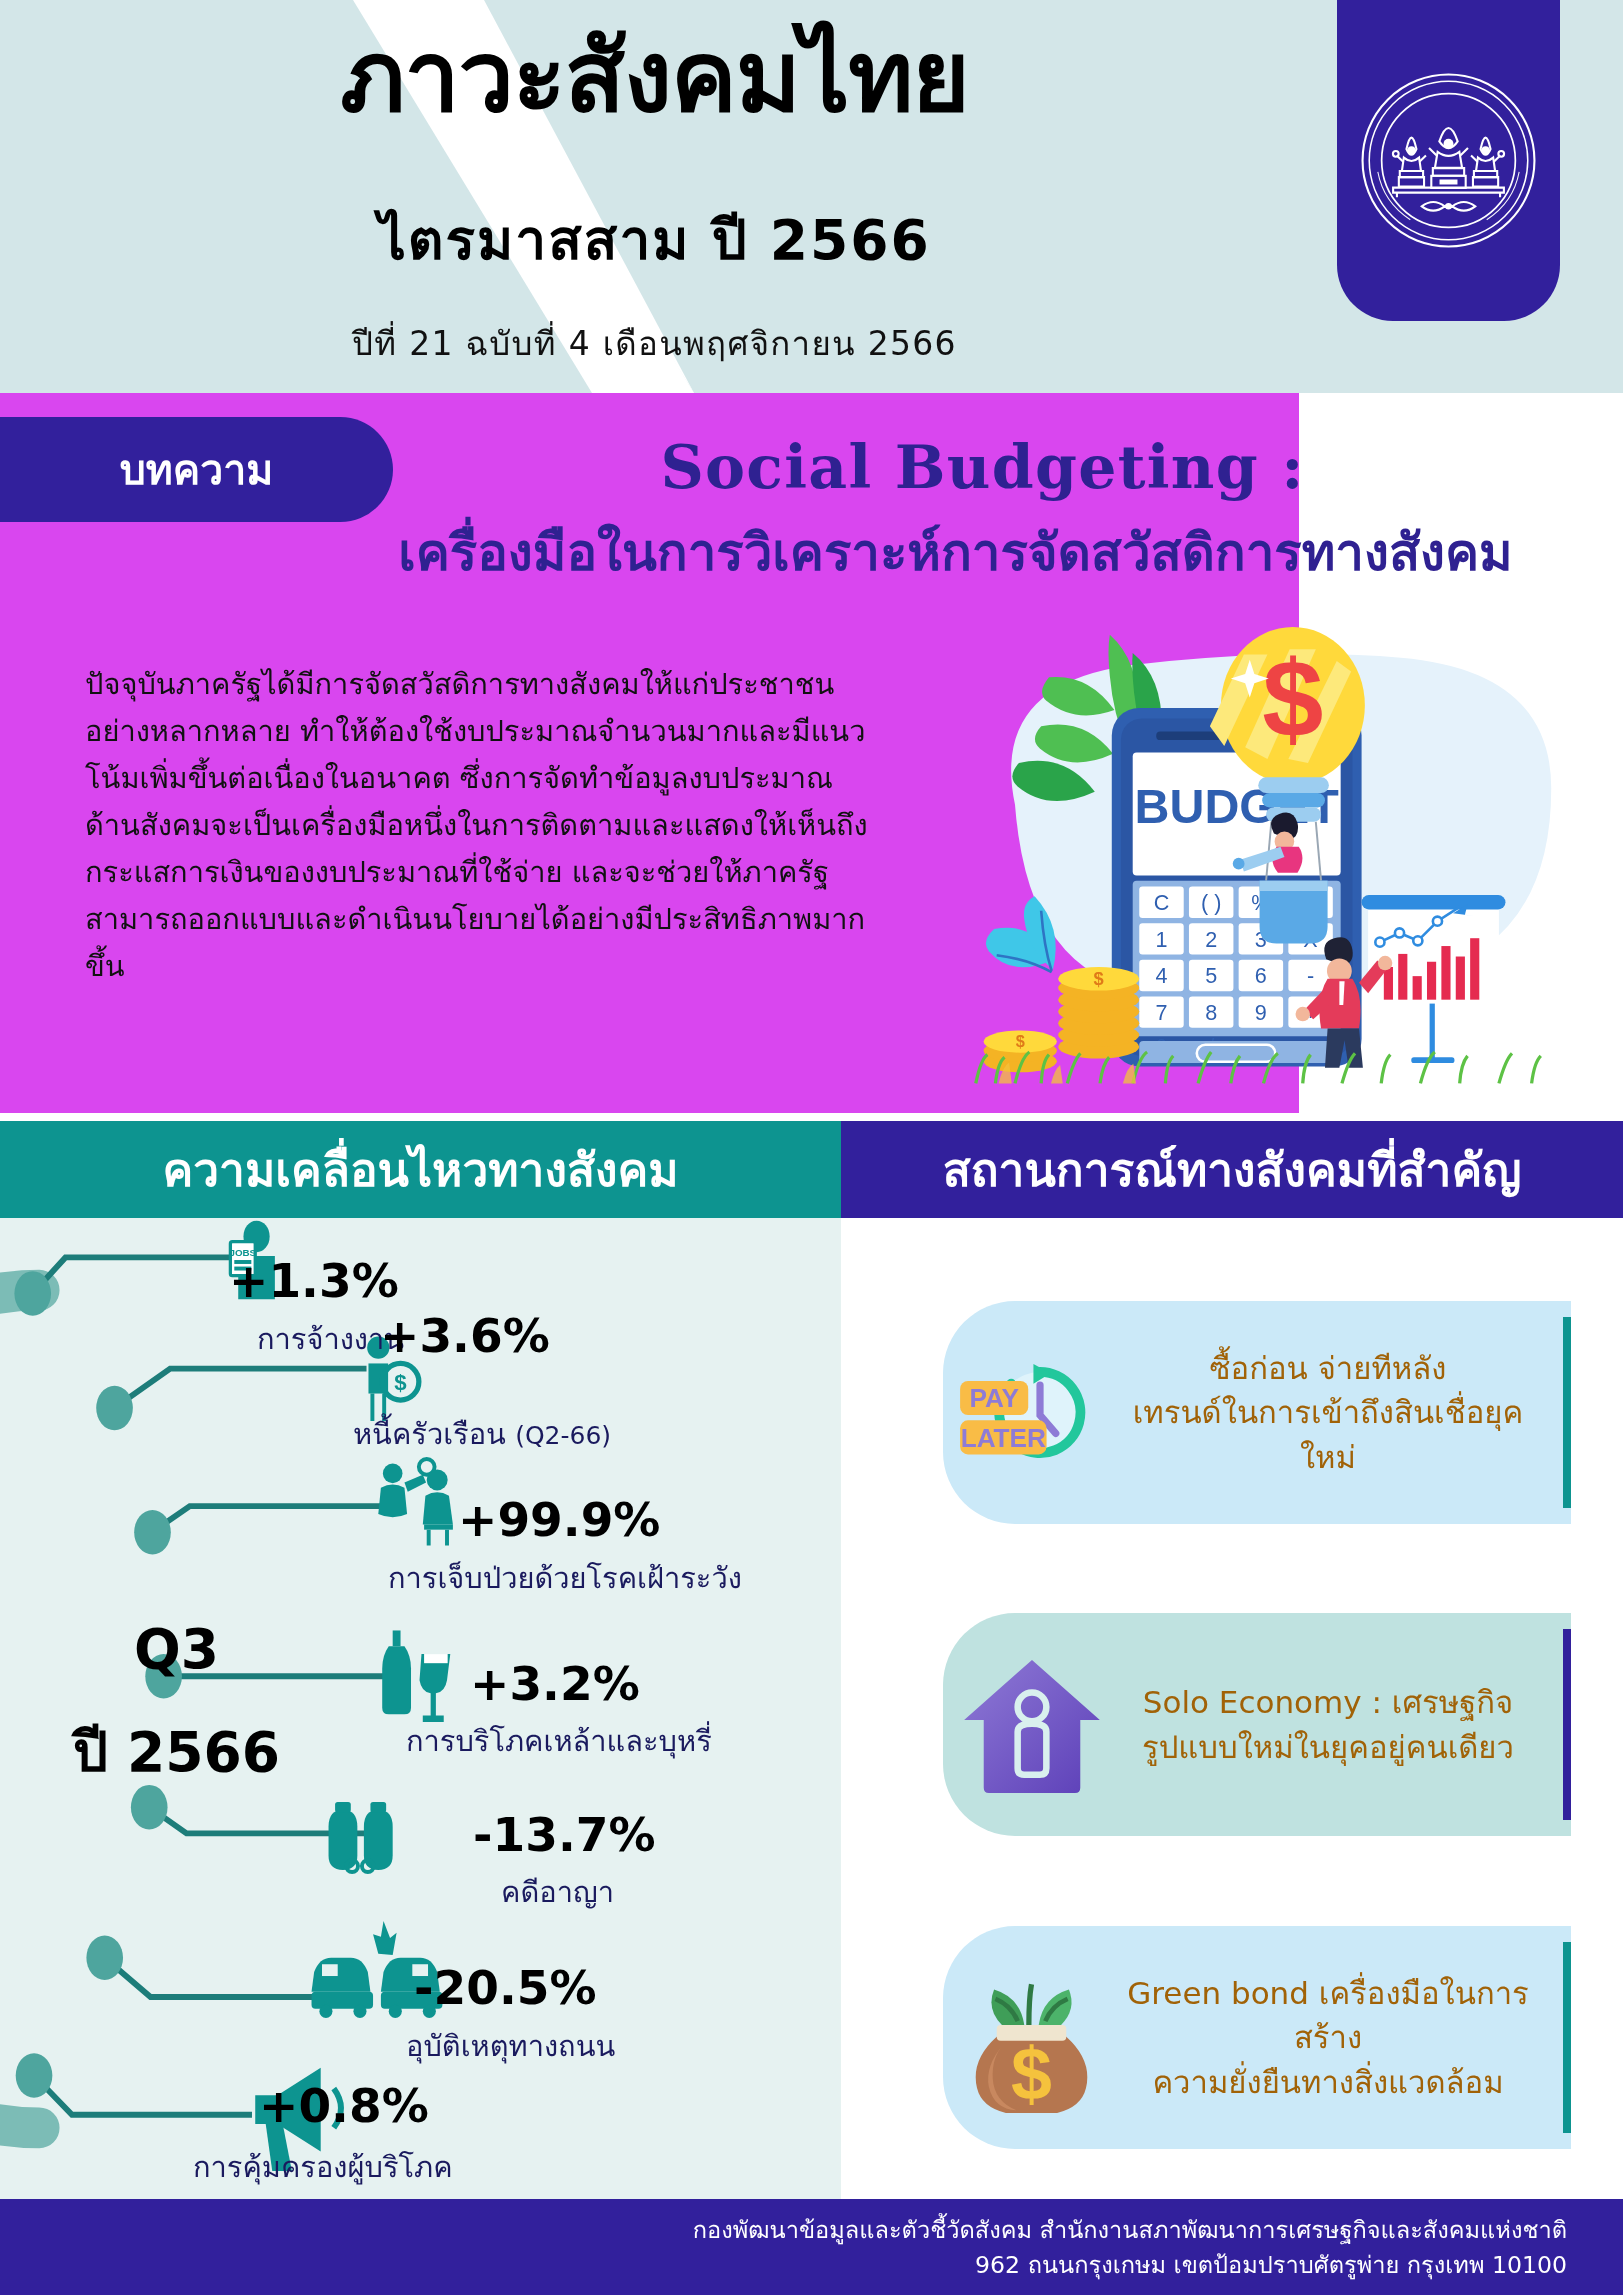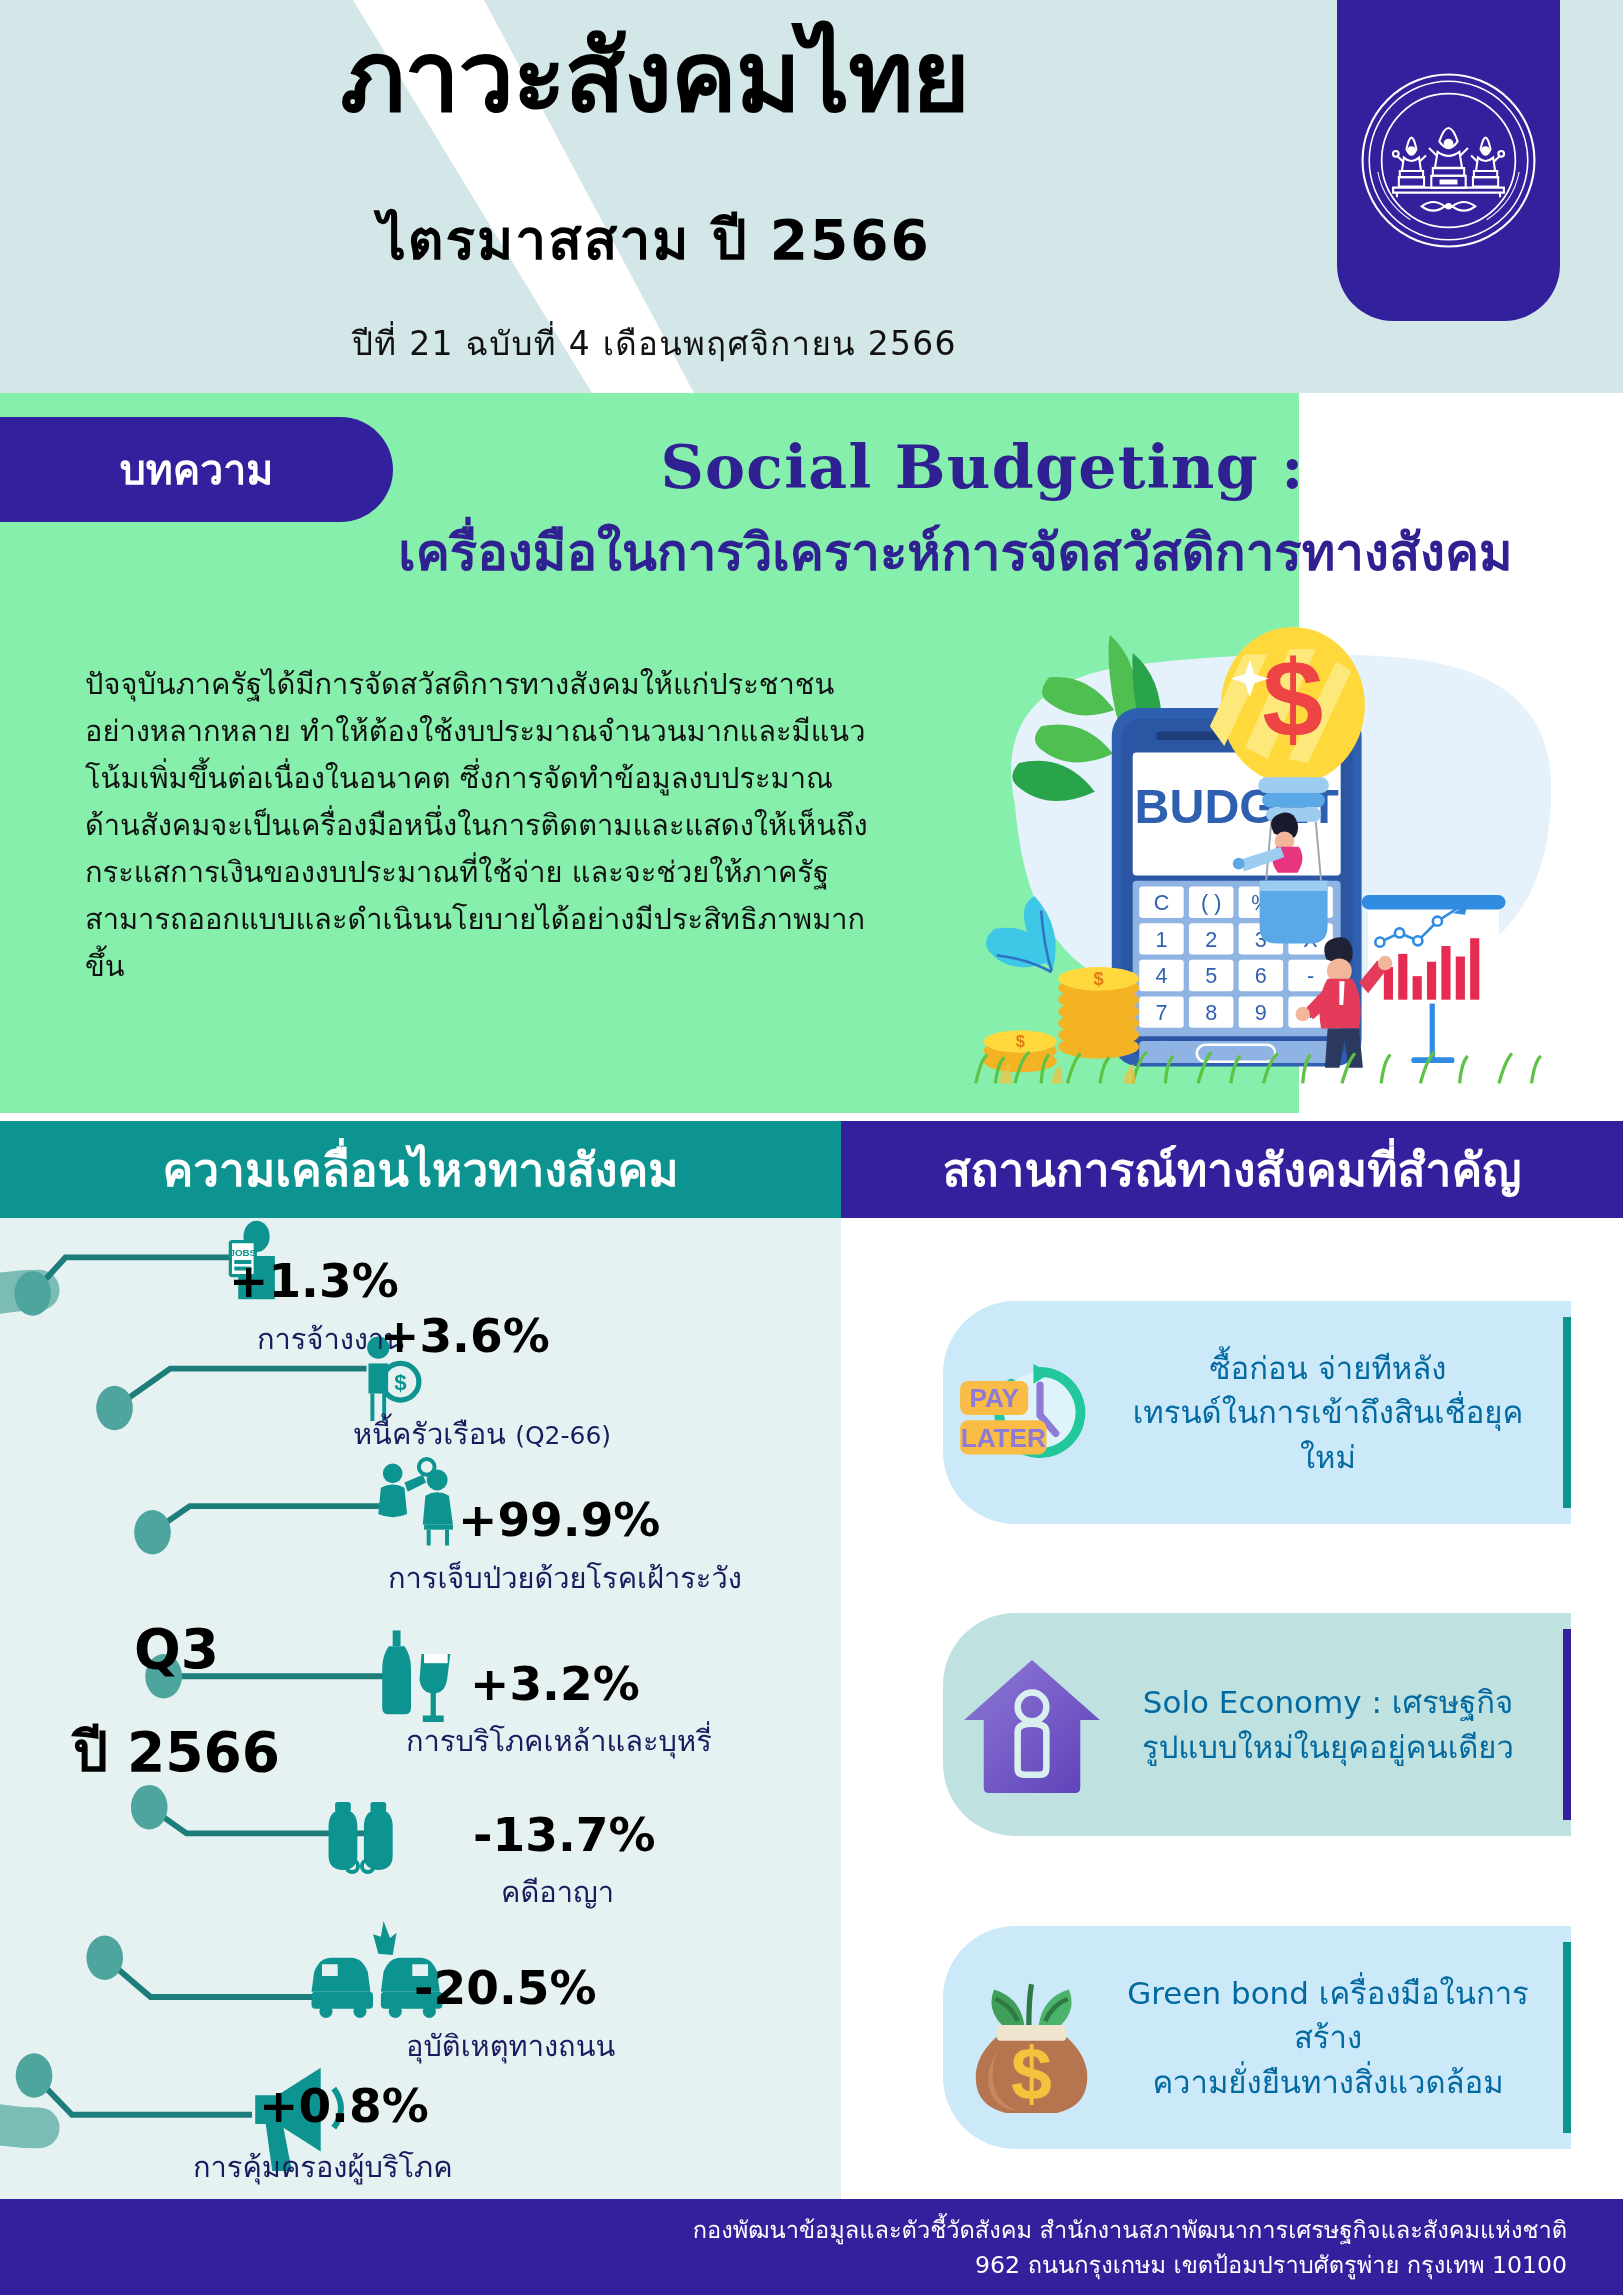--- a/index.html
+++ b/index.html
@@ -62,21 +62,21 @@
     text-align:center;
     font-family:"DejaVu Sans","Liberation Sans",sans-serif;
     font-size:33px;
     letter-spacing:1.3px;
     color:#111111;
   }
 
   
   .article {
     position:absolute; left:0; top:393px; width:1299px; height:720px;
-    background:#86efac;
+    background:#d946ef;
   }
   .badge-article {
     position:absolute; left:0; top:23.6px; width:393px; height:105px;
     background:#32209c;
     border-radius:0 56px 56px 0;
     display:flex; align-items:center; justify-content:center;
   }
   .badge-article span {
     color:#ffffff; font-size:41px; font-weight:bold;
     font-family:"DejaVu Sans","Liberation Sans",sans-serif;
@@ -160,21 +160,21 @@
   }
   .card {
     position:absolute; left:943px; width:628px; height:223px;
     border-radius:72px 0 0 72px;
     display:flex; align-items:center;
   }
   .card .icon-box { width:177px; height:100%; display:flex; align-items:center; justify-content:center; flex:0 0 177px;}
   .card .card-text {
     flex:1; text-align:center; padding-right:35px;
     font-family:"DejaVu Sans","Liberation Sans",sans-serif;
-    font-size:31px; line-height:1.42; color:#0369a1;
+    font-size:31px; line-height:1.42; color:#a16207;
   }
   .card .rule {
     position:absolute; right:0; top:15.7px; width:8.5px; height:191px;
   }
 
   
   .footer {
     position:absolute; left:0; bottom:0; width:1623px; height:96px;
     background:#32209c;
     text-align:right; padding:14.4px 56px 0 0;

